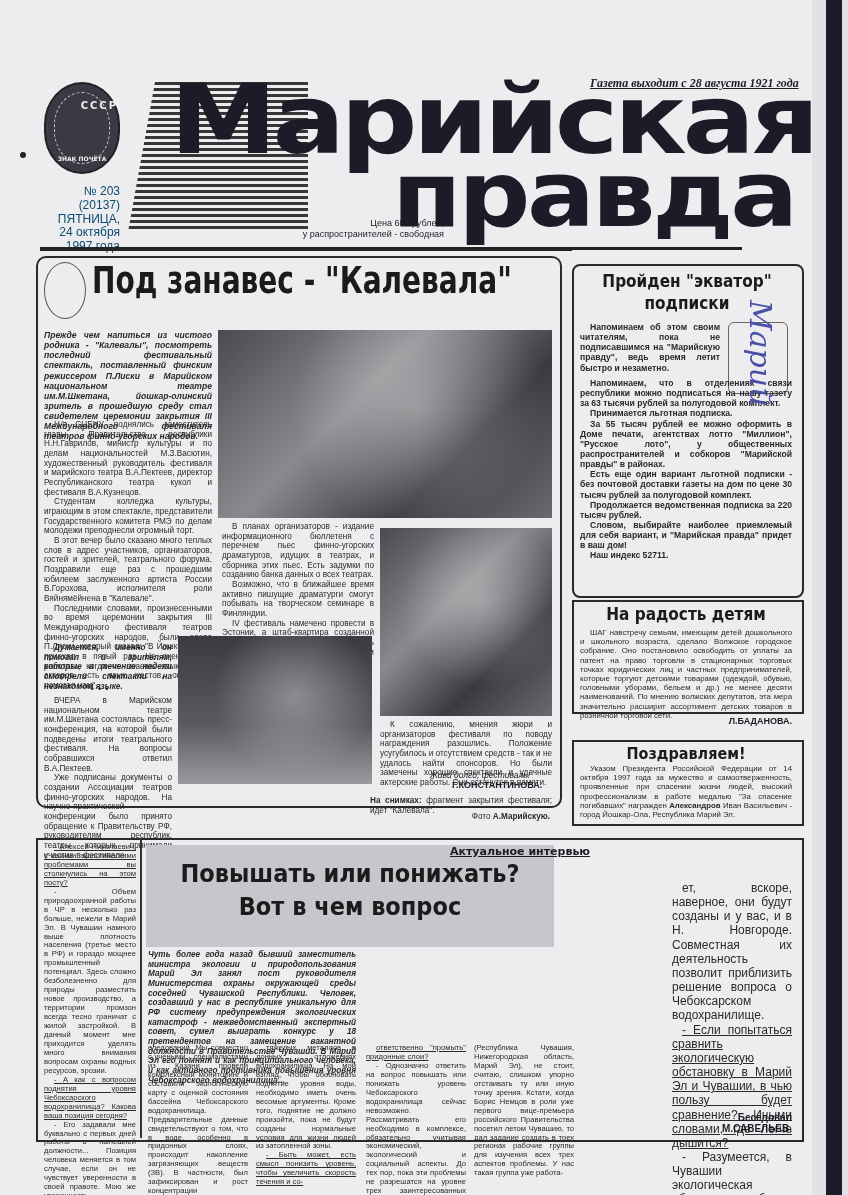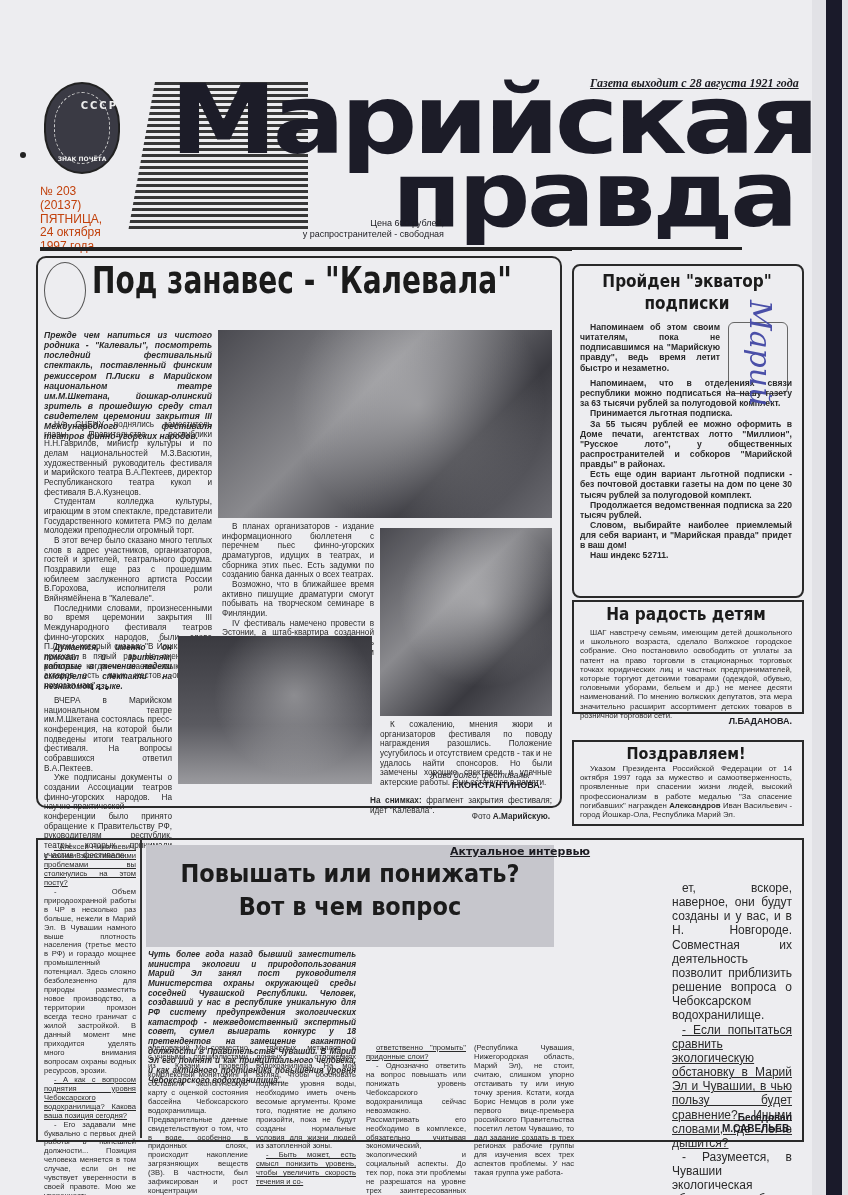--- a/index.html
+++ b/index.html
@@ -6,21 +6,21 @@
   body { width:848px; height:1195px; background:#d9d9dc; position:relative; overflow:hidden; font-family:"DejaVu Sans", sans-serif; color:#1c1c22; }
   .page { position:absolute; left:0; top:0; width:812px; height:1195px; background:#ededf0; }
   .spine { position:absolute; left:812px; top:0; width:36px; height:1195px; background:#e2e2e6; }
   .spine .dark { position:absolute; left:14px; top:0; width:16px; height:1195px; background:#1a1a2a; }
   .abs { position:absolute; }
   .hr { position:absolute; background:#222; }
   .emblem { position:absolute; left:44px; top:82px; width:72px; height:88px; border-radius:50%/46%; background:#3a3a44; border:2px solid #222; }
   .emblem .inner { position:absolute; left:8px; top:8px; right:8px; bottom:8px; border-radius:50%/46%; border:1px dashed #ccc; }
   .emblem .cccp { position:absolute; top:16px; width:100%; text-align:right; color:#eee; font:bold 10px "DejaVu Sans", sans-serif; letter-spacing:2px; }
   .emblem .ribbon { position:absolute; bottom:10px; width:100%; text-align:center; color:#eee; font:bold 6px "DejaVu Sans", sans-serif; }
-  .issue { position:absolute; left:40px; top:185px; width:80px; text-align:left; font:12px/1.15 "Liberation Sans Narrow","Liberation Sans", sans-serif; color:#c2410c; }
+  .issue { position:absolute; left:40px; top:185px; width:80px; text-align:right; font:12px/1.15 "Liberation Sans Narrow","Liberation Sans", sans-serif; color:#0c4a6e; }
   .mp { position:absolute; left:128px; top:82px; width:180px; height:150px; 
         background:repeating-linear-gradient(#222 0 3px, transparent 3px 6px); clip-path:polygon(15% 0,100% 0,100% 100%,0 100%); opacity:.9;}
   .title1 { position:absolute; left:170px; top:72px; font:900 96px/1 "DejaVu Sans", sans-serif; letter-spacing:-4px; color:#1c1c28; transform:scaleX(1.12); transform-origin:left; }
   .title2 { position:absolute; left:392px; top:150px; font:900 90px/1 "DejaVu Sans", sans-serif; letter-spacing:-3px; color:#1c1c28; transform:scaleX(1.12); transform-origin:left; }
   .since { position:absolute; left:590px; top:76px; font:italic bold 12px "Liberation Serif", serif; text-decoration:underline; }
   .price { position:absolute; left:296px; top:218px; width:148px; text-align:right; font:9px/1.2 "Liberation Sans", sans-serif; }
   .box { position:absolute; border:2px solid #2a2a2a; border-radius:8px; }
   .headline { position:absolute; font-family:"DejaVu Sans Condensed","DejaVu Sans", sans-serif; font-weight:900; color:#1b1b1b; }
   .txt { position:absolute; font:8.2px/1.18 "Liberation Sans", sans-serif; text-align:justify; color:#2a2a2a; }
   .txt.it { font-style:italic; font-weight:bold; }

